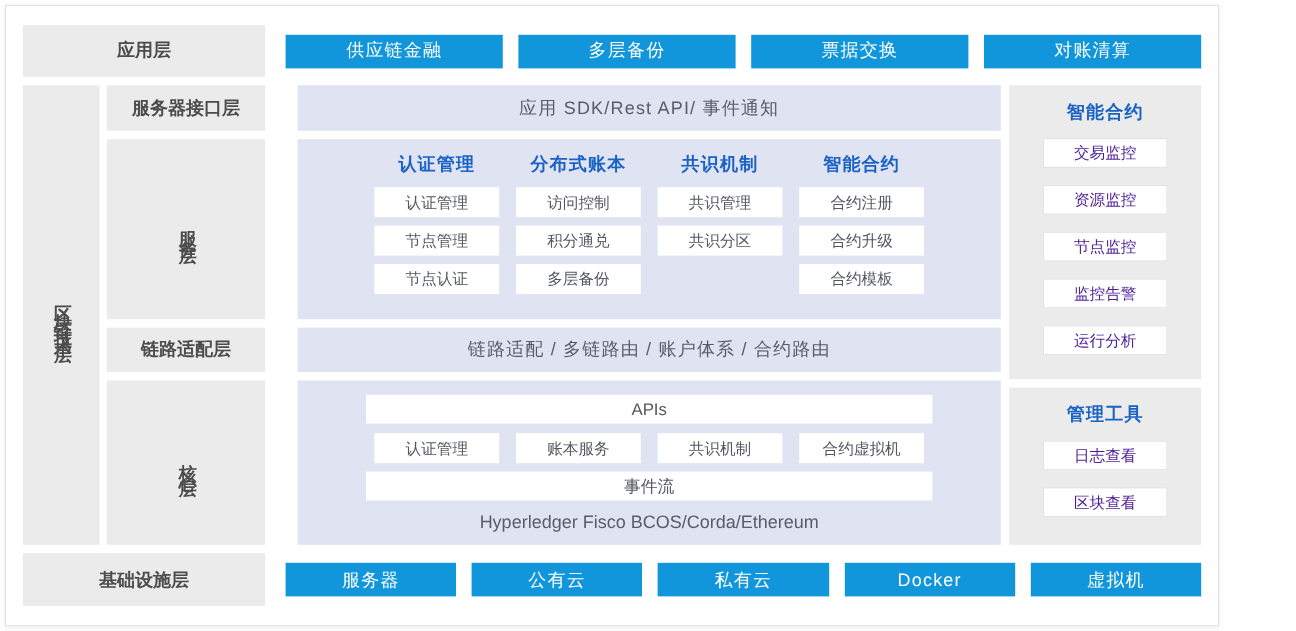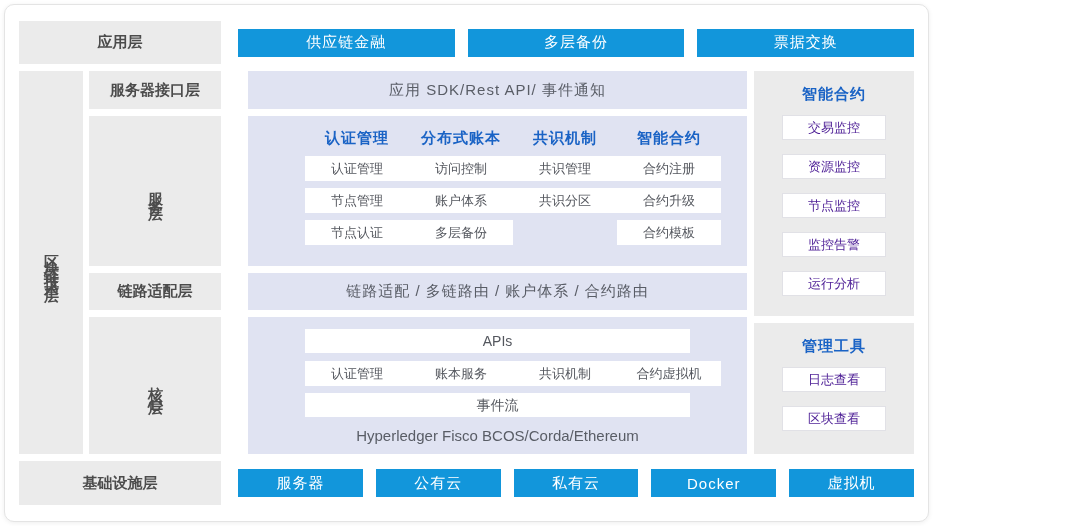--- a/index.html
+++ b/index.html
@@ -1,20 +1,20 @@
 <!DOCTYPE html>
 <html><head>
 <meta charset="utf-8">
 <style>
   html,body{margin:0;padding:0;background:#ffffff;}
   *{box-sizing:border-box;font-family:"Liberation Sans","DejaVu Sans",sans-serif;}
   .stage{position:relative;width:1080px;height:526px;background:#fff;overflow:hidden;}
   .card{
-    position:absolute;left:4px;top:4px;width:925px;height:518px;
-    background:#fff;border:1px solid #e4e4e4;border-radius:10px;
+    position:absolute;left:4px;top:4px;width:1012px;height:518px;
+    background:#fff;border:1px solid #e4e4e4;border-radius:0;
     box-shadow:0 1px 5px rgba(0,0,0,0.07);
     padding:16px 14px;display:flex;flex-direction:column;gap:7px;justify-content:flex-end;
   }
   .row{display:flex;gap:17px;}
   .top-row{height:43px;}
   .bottom-row{height:44px;}
   .glabel{
     background:#ebebeb;color:#4c4c4c;font-size:15px;font-weight:600;
     display:flex;align-items:center;justify-content:center;text-align:center;
   }
@@ -71,20 +71,21 @@
 
 <div class="stage">
   <div class="card">
 
     <div class="row top-row">
       <div class="glabel wide">应用层</div>
       <div class="btn-row">
         <div class="blue-btn">供应链金融</div>
         <div class="blue-btn">多层备份</div>
         <div class="blue-btn">票据交换</div>
+        <div class="blue-btn">对账清算</div>
       </div>
     </div>
 
     <div class="middle">
 
       <div class="glabel vlabel-outer">
         <span class="vtext">区块链技术层</span>
       </div>
 
       <div class="subcol">
@@ -104,21 +105,21 @@
         <div class="lav h-serv service-panel">
           <div class="svc-col">
             <div class="col-header">认证管理</div>
             <div class="wbox">认证管理</div>
             <div class="wbox">节点管理</div>
             <div class="wbox">节点认证</div>
           </div>
           <div class="svc-col">
             <div class="col-header">分布式账本</div>
             <div class="wbox">访问控制</div>
-            <div class="wbox">账户体系</div>
+            <div class="wbox">积分通兑</div>
             <div class="wbox">多层备份</div>
           </div>
           <div class="svc-col">
             <div class="col-header">共识机制</div>
             <div class="wbox">共识管理</div>
             <div class="wbox">共识分区</div>
           </div>
           <div class="svc-col">
             <div class="col-header">智能合约</div>
             <div class="wbox">合约注册</div>

